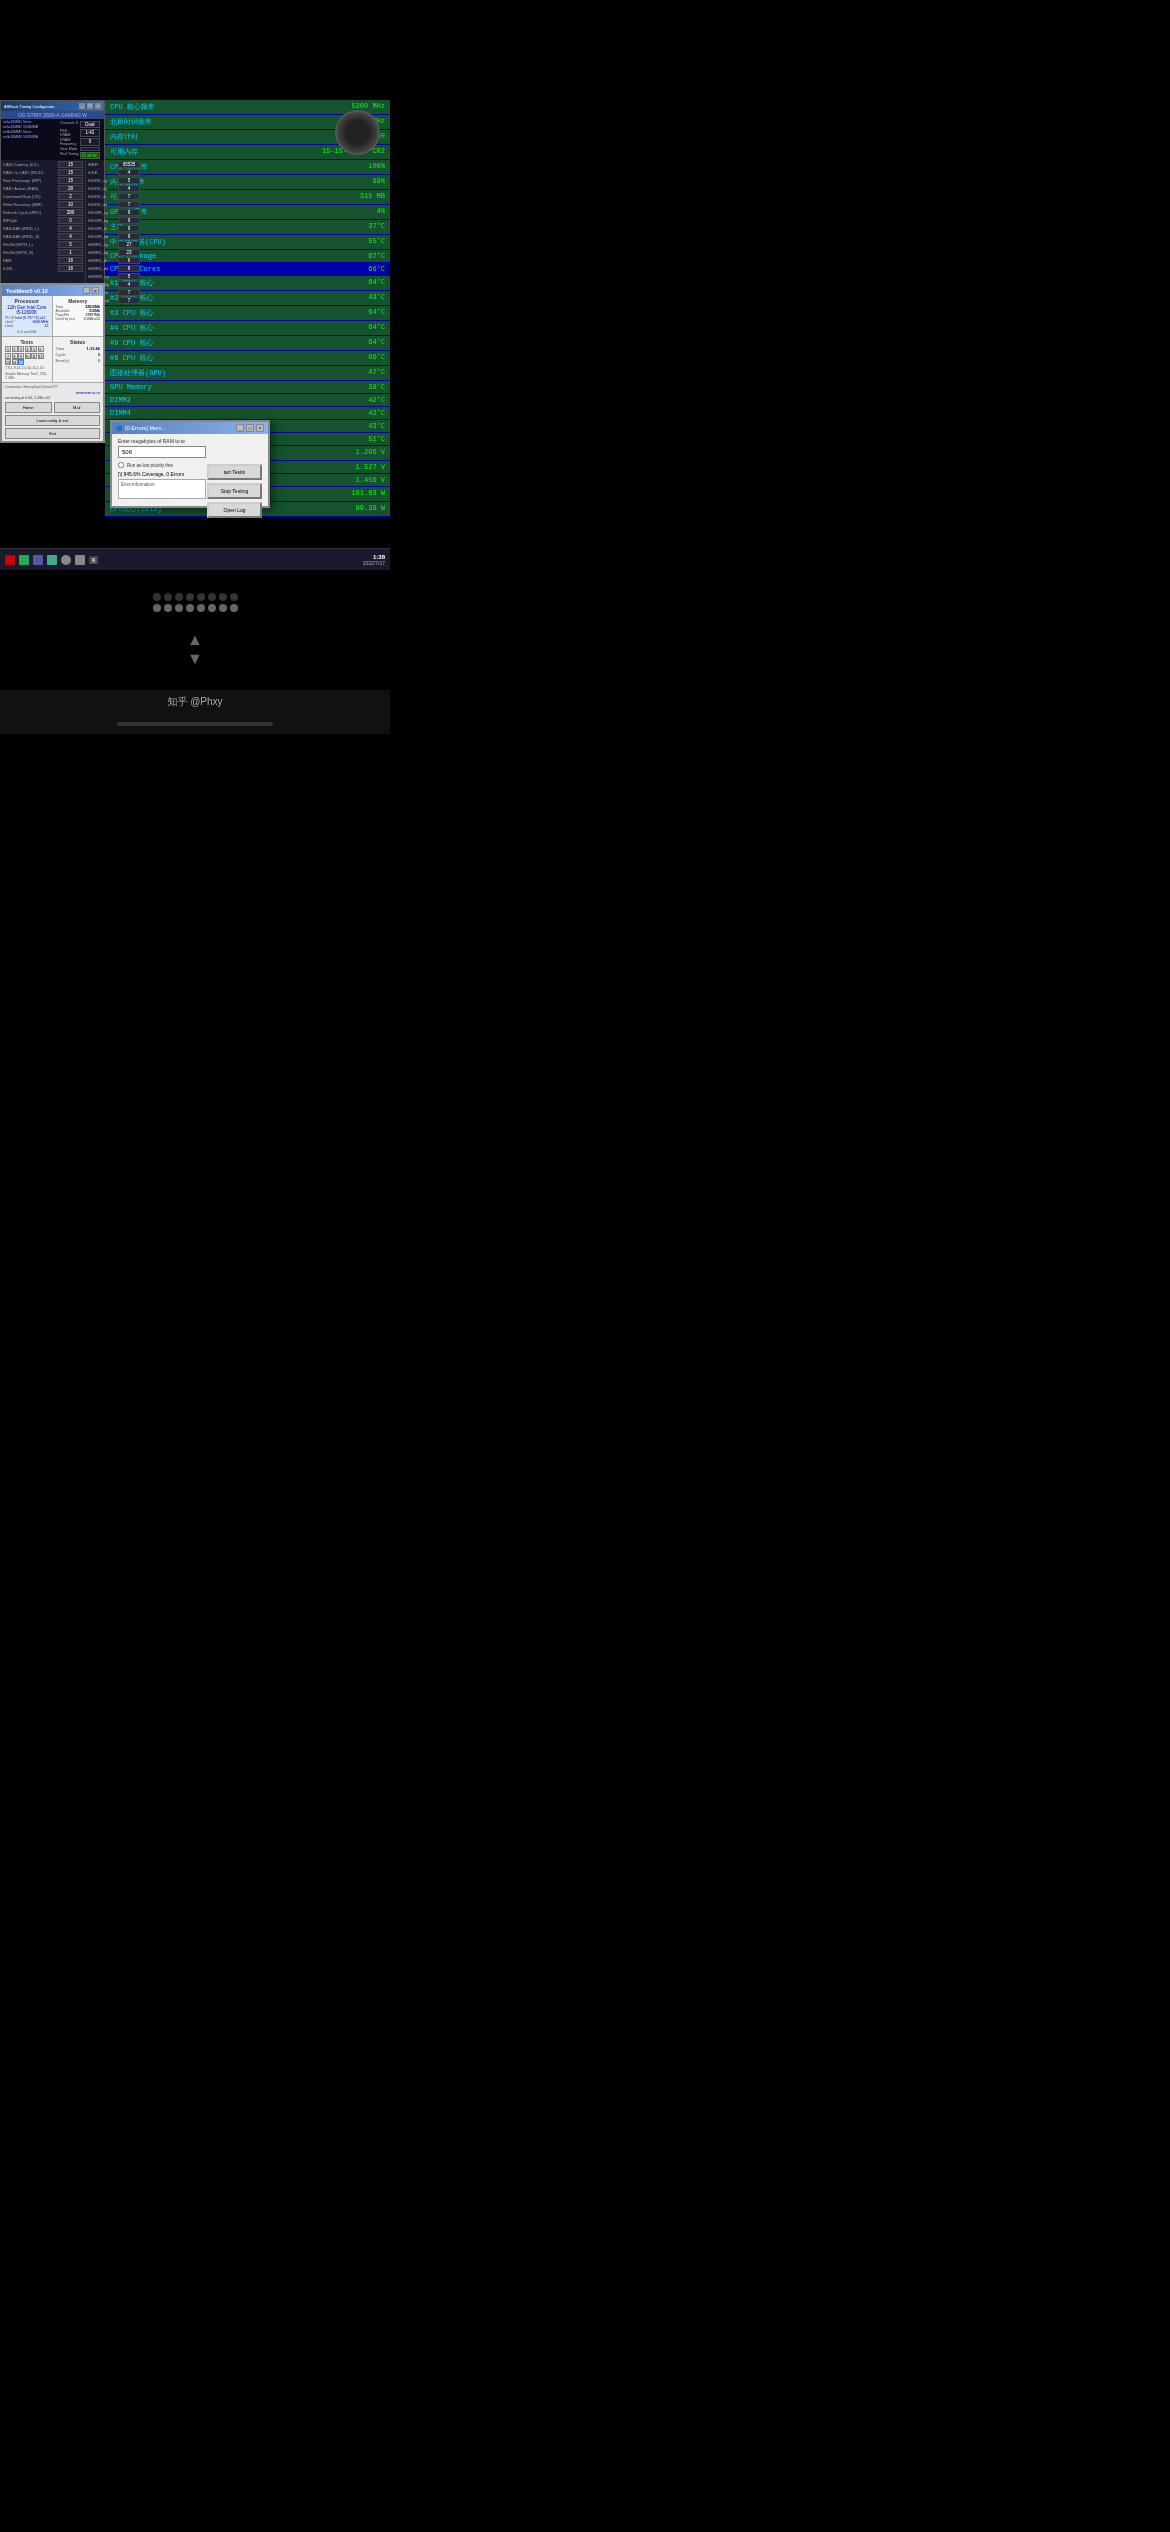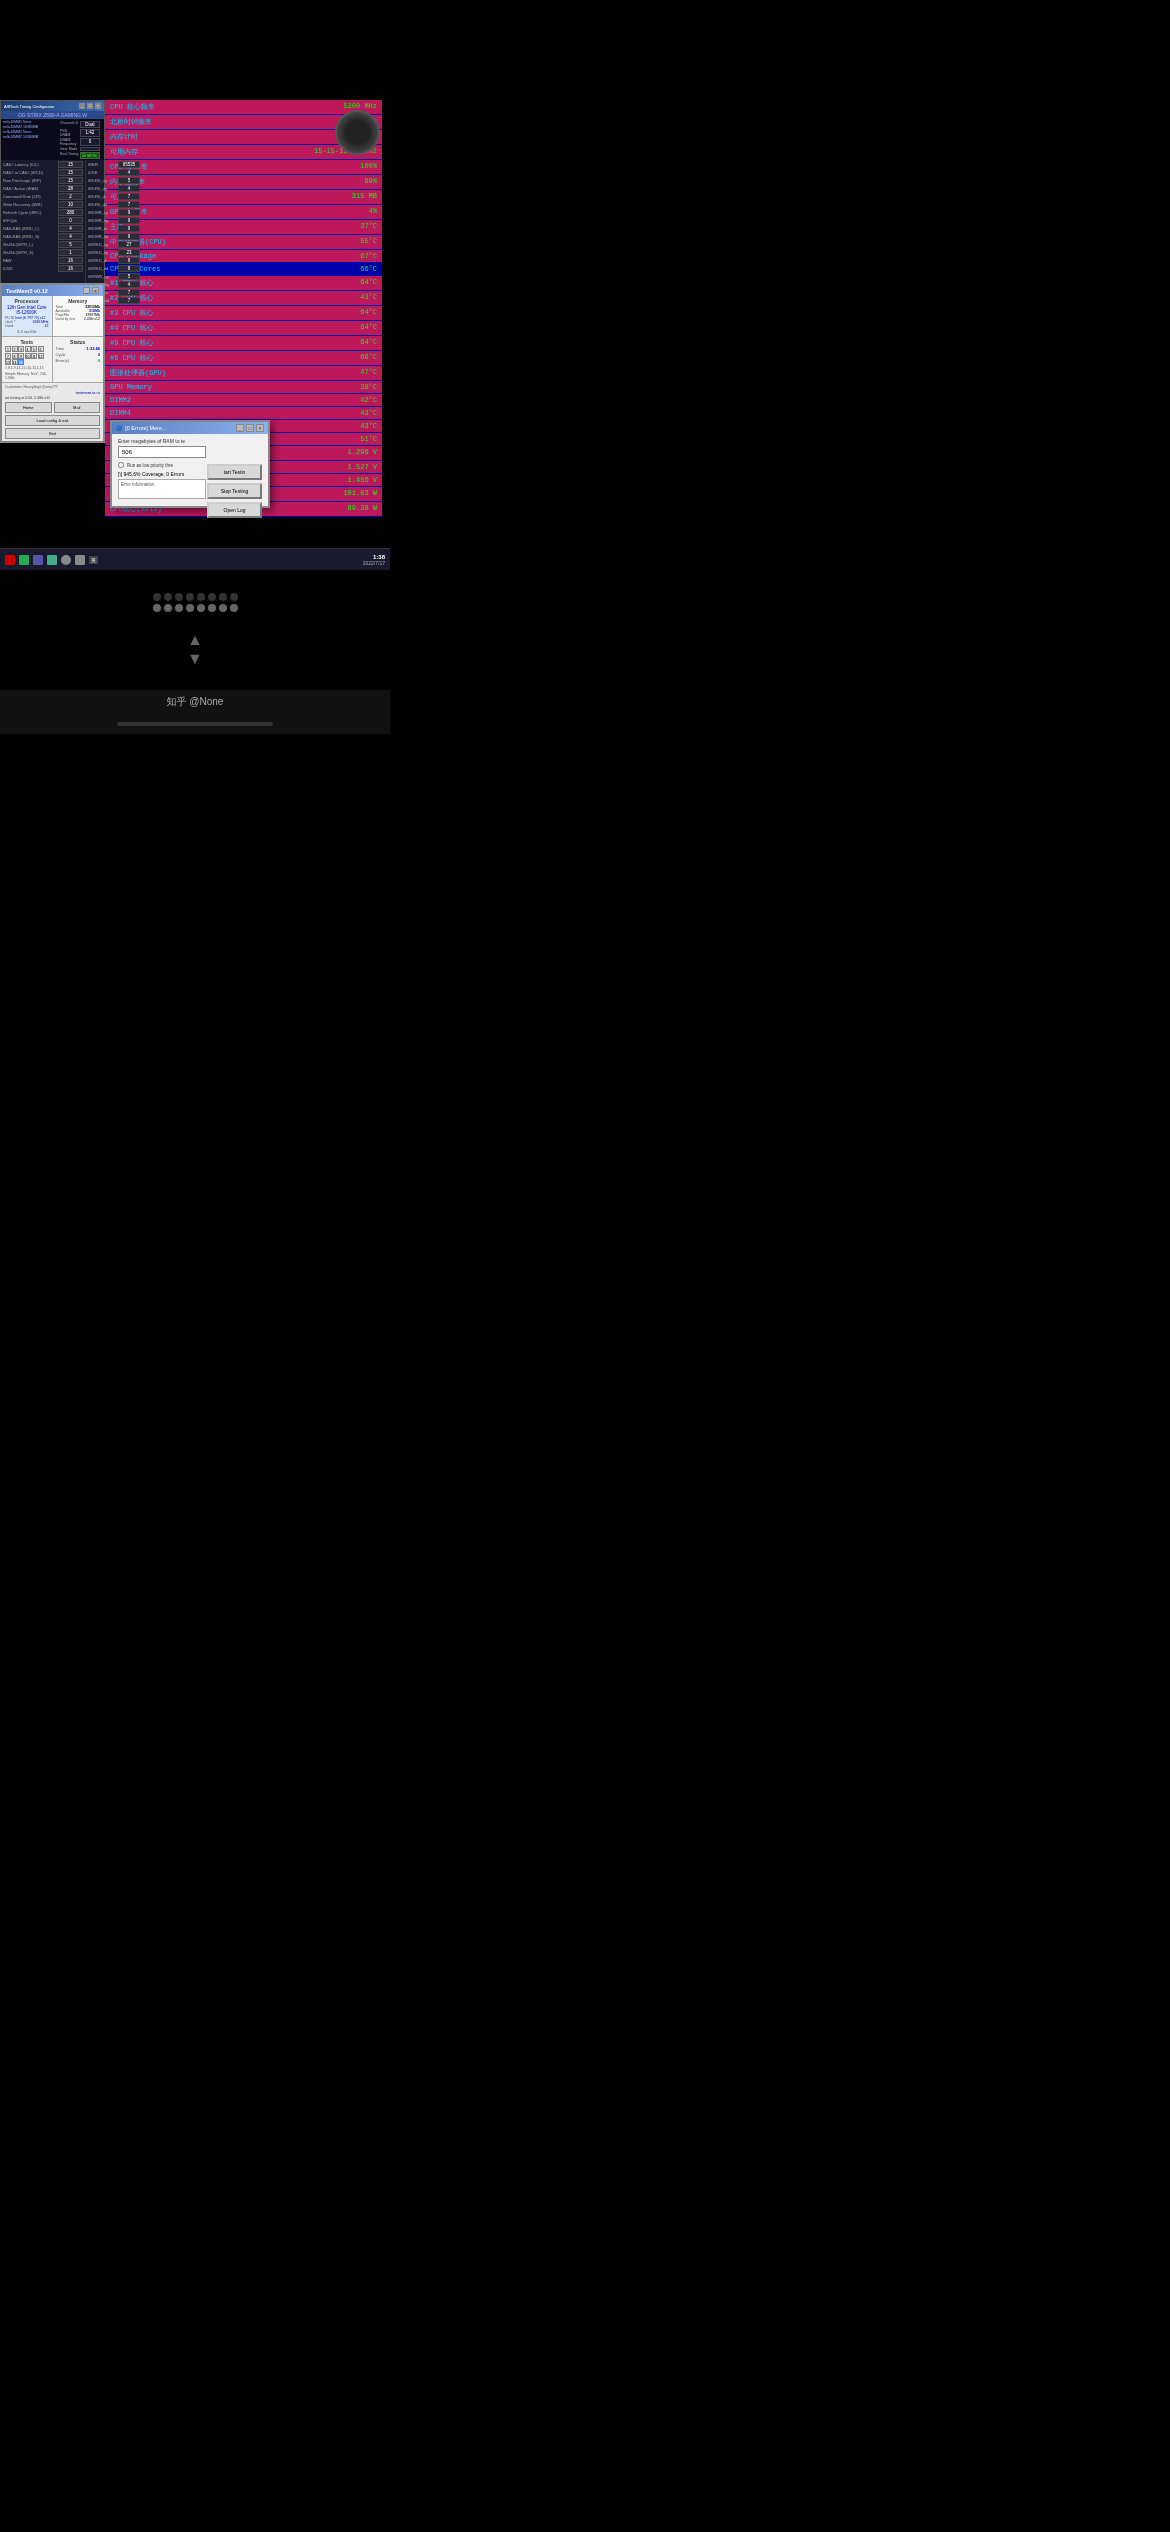--- a/index.html
+++ b/index.html
@@ -271,22 +271,22 @@
 
     .tm-btn-full {
       grid-column: 1 / -1;
     }
 
     
     .right-panel {
       position: absolute;
       top: 0;
       left: 105px;
-      right: 8px;
-      background: #be185d;
+      right: 0;
+      background: #14532d;
       color: #00ff00;
       font-family: 'Courier New', monospace;
       z-index: 5;
     }
 
     .hw-row {
       display: flex;
       justify-content: space-between;
       padding: 2px 5px;
       font-size: 7px;
@@ -1067,18 +1067,18 @@
     <div class="keyboard-dot" style="background:#666;"></div>
     <div class="keyboard-dot" style="background:#666;"></div>
   </div>
   <div class="nav-arrows">
     <span class="nav-arrow" style="color:#666;">▲</span>
     <span class="nav-arrow" style="color:#666;">▼</span>
   </div>
 </div>
 
 <div class="bottom-footer">
-  <span>知乎 @None</span>
+  <span>知乎 @Phxy</span>
 </div>
 
 <div style="background:#111;padding:8px 0;display:flex;justify-content:center;">
   <div class="home-bar"></div>
 </div>
 
 </body></html>

